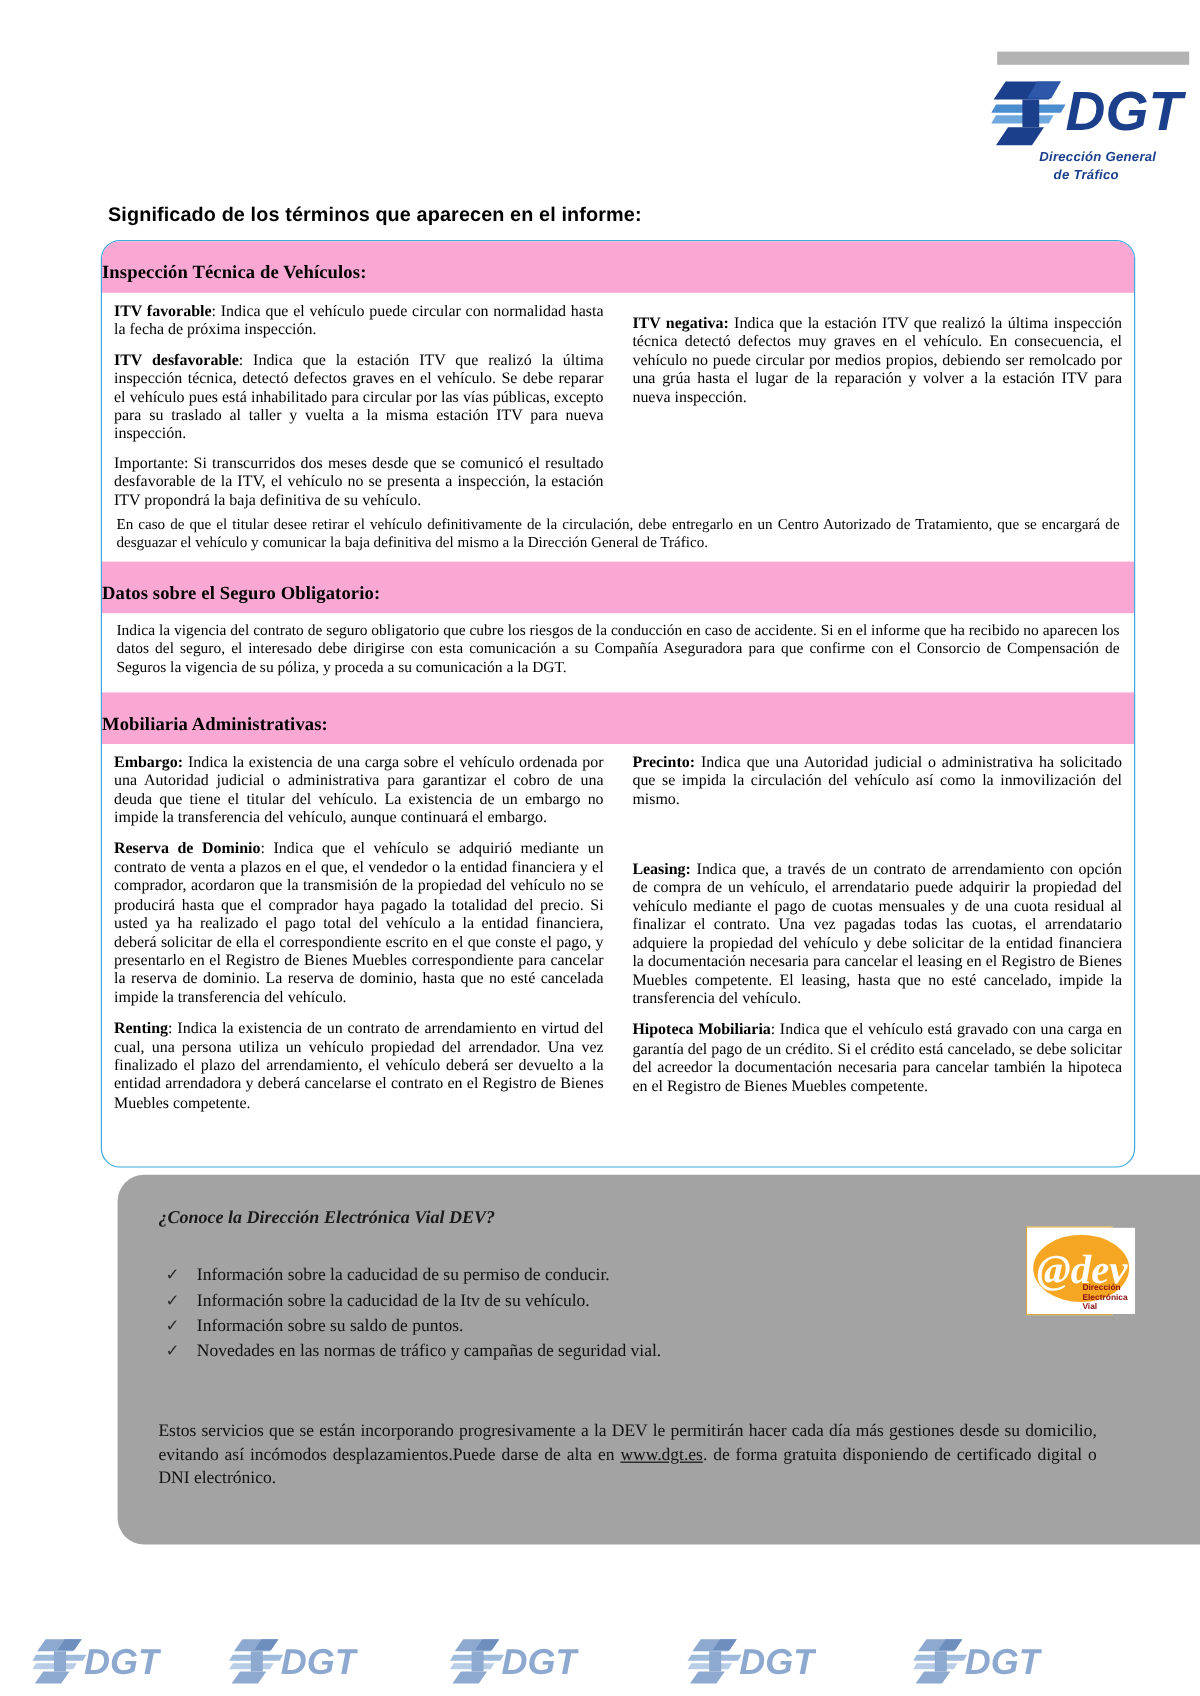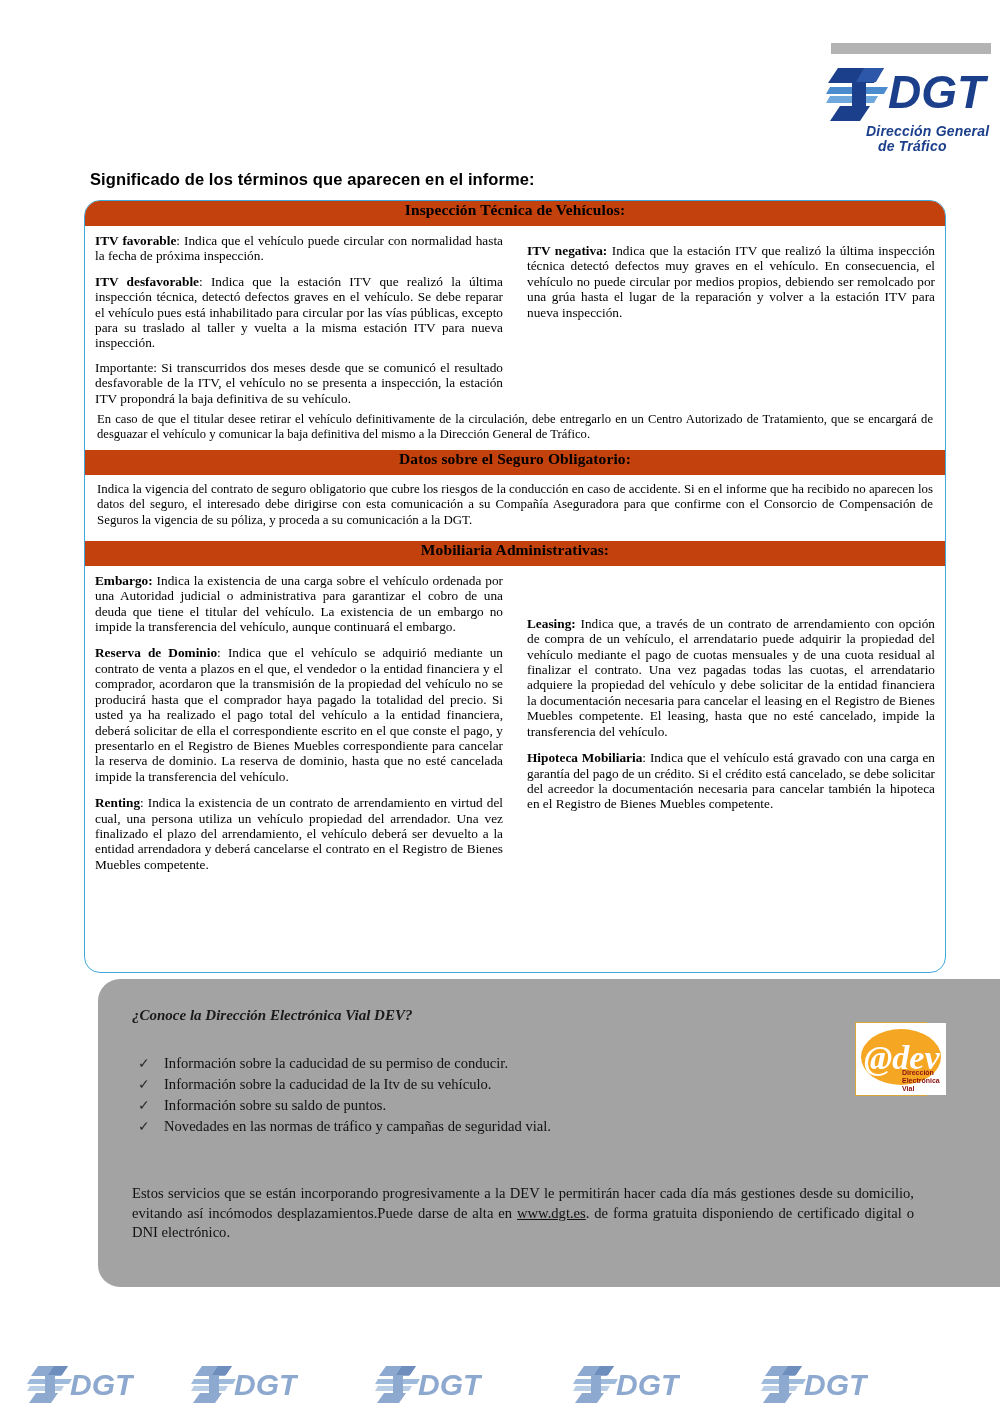--- a/index.html
+++ b/index.html
@@ -17,21 +17,21 @@
   .hdr-bar{
     position:absolute;left:831px;top:43px;width:160px;height:11px;
     background:#b3b3b3;
   }
   .logo-block{position:absolute;left:826px;top:62px;width:165px;height:100px;}
   .logo-svg{display:block;}
   .logo-sub{
     position:absolute;left:40px;top:62px;width:130px;
     font-family:"Liberation Sans", sans-serif;
     font-style:italic;font-weight:bold;
-    font-size:14px;line-height:14.5px;
+    font-size:11px;line-height:14.5px;
     color:#1b3f8b;text-align:left;
     letter-spacing:.2px;
   }
   .logo-sub .l2{display:block;padding-left:12px;}
 
   
   .page-title{
     position:absolute;left:90px;top:170px;
     font-family:"Liberation Sans", sans-serif;
     font-weight:bold;font-size:16.5px;
@@ -42,25 +42,24 @@
   
   .main-box{
     position:absolute;left:84px;top:200px;width:862px;height:773px;
     border:1.6px solid #3fa9dd;
     border-radius:16px;
     box-sizing:border-box;
     background:#ffffff;
     overflow:hidden;
   }
   .sec-head{
-    background:#c2410c;
-    text-align:center;
+    background:#f9a8d4;
     font-weight:bold;
     font-size:15.5px;
-    padding:0 0 7px 0;
+    padding:18px 0 7px 0;
     letter-spacing:.1px;
   }
   .sec-body{padding:0 10px;}
   .cols{display:flex;gap:24px;align-items:flex-start;}
   .col{flex:1 1 0;min-width:0;}
 
   p.tx{
     margin:0 0 9px 0;
     font-size:13.3px;
     line-height:15.4px;
@@ -194,20 +193,23 @@
           <b class="term">Embargo:</b><span> </span><span>Indica la existencia de una carga sobre el vehículo ordenada por una Autoridad judicial o administrativa para garantizar el cobro de una deuda que tiene el titular del vehículo. La existencia de un embargo no impide la transferencia del vehículo, aunque continuará el embargo.</span>
         </p>
         <p class="tx" style="margin-top:11px">
           <b class="term">Reserva de Dominio</b><span>: </span><span>Indica que el vehículo se adquirió mediante un contrato de venta a plazos en el que, el vendedor o la entidad financiera y el comprador, acordaron que la transmisión de la propiedad del vehículo no se producirá hasta que el comprador haya pagado la totalidad del precio. Si usted ya ha realizado el pago total del vehículo a la entidad financiera, deberá solicitar de ella el correspondiente escrito en el que conste el pago, y presentarlo en el Registro de Bienes Muebles correspondiente para cancelar la reserva de dominio. La reserva de dominio, hasta que no esté cancelada impide la transferencia del vehículo.</span>
         </p>
         <p class="tx" style="margin-top:11px">
           <b class="term">Renting</b><span>: </span><span>Indica la existencia de un contrato de arrendamiento en virtud del cual, una persona utiliza un vehículo propiedad del arrendador. Una vez finalizado el plazo del arrendamiento, el vehículo deberá ser devuelto a la entidad arrendadora y deberá cancelarse el contrato en el Registro de Bienes Muebles competente.</span>
         </p>
       </div>
       <div class="col">
+        <p class="tx">
+          <b class="term">Precinto:</b><span> </span><span>Indica que una Autoridad judicial o administrativa ha solicitado que se impida la circulación del vehículo así como la inmovilización del mismo.</span>
+        </p>
         <p class="tx" style="margin-top:43px">
           <b class="term">Leasing:</b><span> </span><span>Indica  que, a través de un contrato de arrendamiento con opción de compra de un vehículo, el arrendatario puede adquirir la propiedad del vehículo mediante el pago de cuotas mensuales y de una cuota residual al finalizar el contrato. Una vez pagadas todas las cuotas, el arrendatario adquiere la propiedad del vehículo y debe solicitar de la entidad financiera la documentación necesaria para cancelar el leasing en el Registro de Bienes Muebles competente. El leasing, hasta que no esté cancelado, impide la transferencia del vehículo.</span>
         </p>
         <p class="tx" style="margin-top:11px">
           <b class="term">Hipoteca Mobiliaria</b><span>: </span><span>Indica que el vehículo está gravado con una carga en garantía del pago de un crédito. Si el crédito está cancelado, se debe solicitar del acreedor la documentación necesaria para cancelar también la hipoteca en el Registro de Bienes Muebles competente.</span>
         </p>
       </div>
     </div>
   </div>
 </div>

